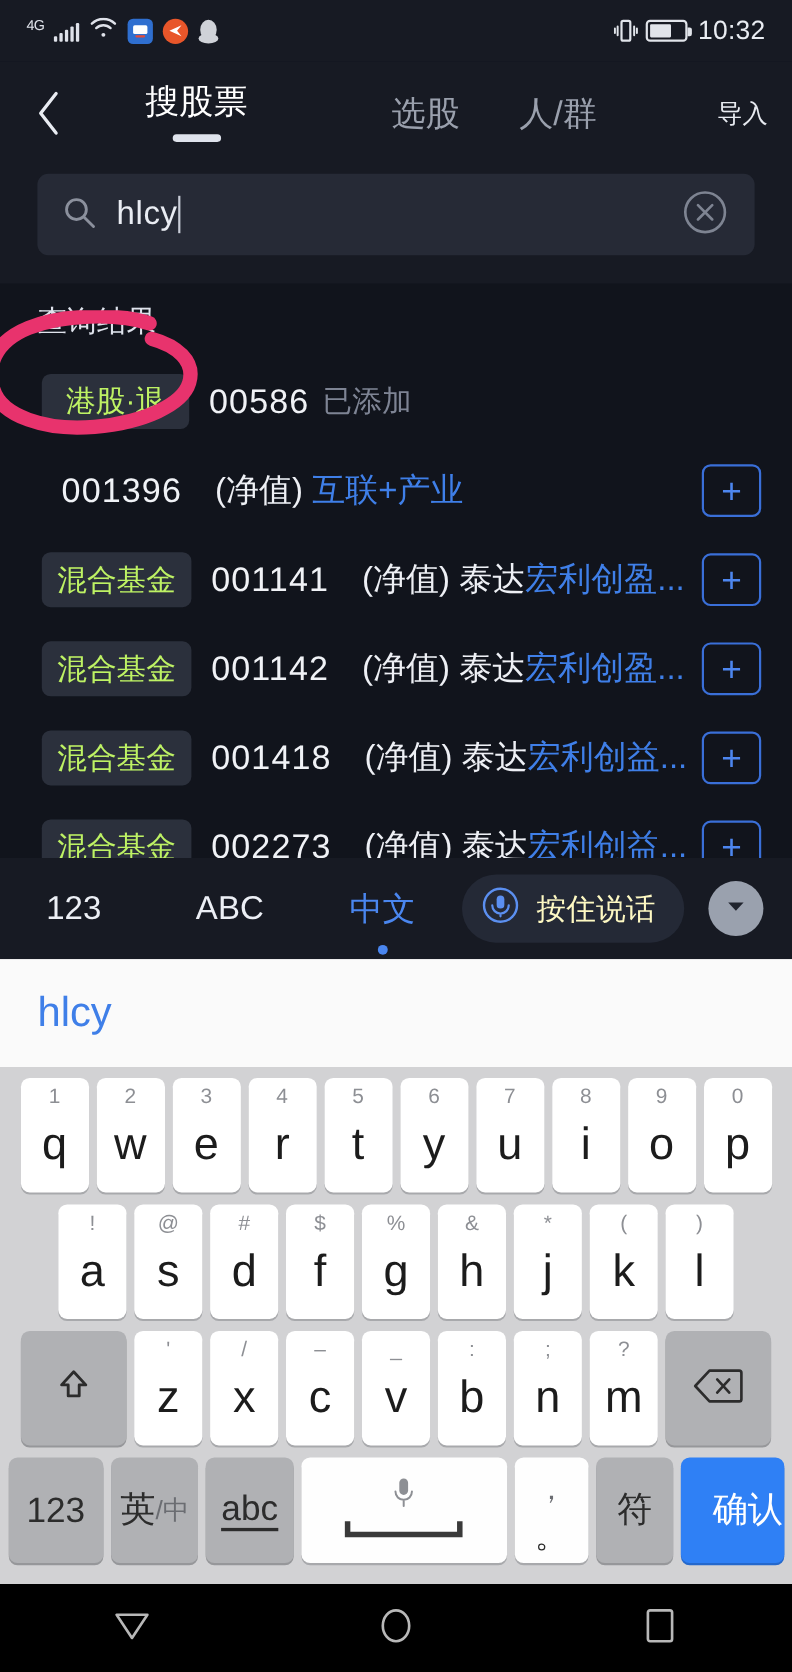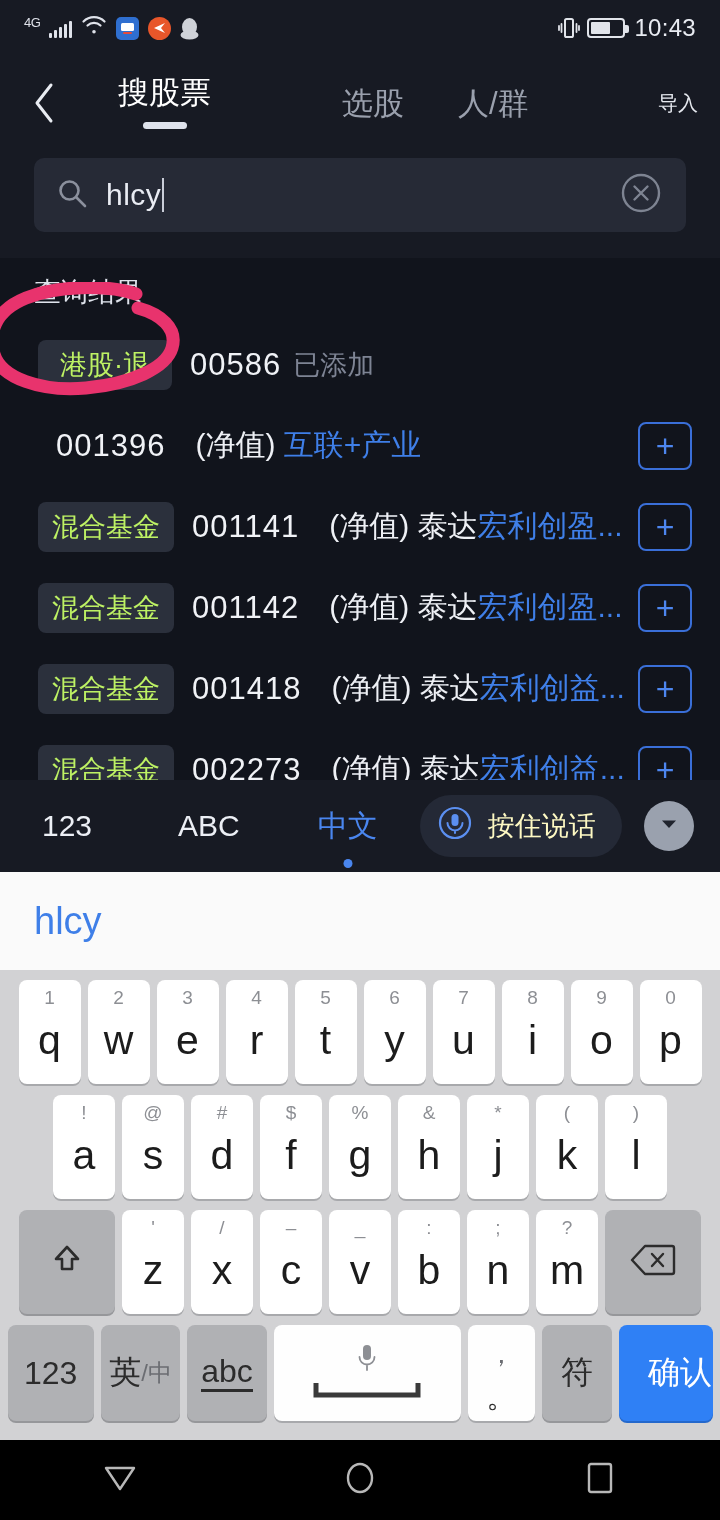--- a/index.html
+++ b/index.html
@@ -47,24 +47,24 @@
   .backbtn svg{ display:block; }
   .tabs{ flex:1; display:flex; align-items:center; }
   .tab{ position:relative; padding:0 6px; text-align:center; }
   .tab-label{ font-size:31px; color:#9aa0ad; display:block; line-height:1; }
   .tab.active .tab-label{ color:#fff; }
   .tab .underline{ display:none; }
   .tab.active .underline{
     display:block; width:44px; height:7px; border-radius:4px;
     background:#dfe3ec; margin:14px auto 0;
   }
-  .tab1{ margin-left:40px; }
+  .tab1{ margin-left:54px; }
   .tab2{ margin-left:119px;text-align:right; }
   .tab3{ margin-left:42px; }
-  .nav-right{ font-size:20px; color:#e7eaf0; margin-left:auto; padding-left:20px; }
+  .nav-right{ font-size:23px; color:#e7eaf0; margin-left:auto; padding-left:20px; }
 
   
   .searchwrap{ background:#171a23; padding:8px 34px 26px; }
   .searchbox{
     height:74px; background:#262a36; border-radius:10px;
     display:flex; align-items:center; padding:0 22px;
   }
   .mag{ flex:0 0 auto; margin-right:18px; }
   .q-val{ font-size:30px; color:#e9ecf3; letter-spacing:.5px; }
   .caret{ display:inline-block; width:2px; height:34px; background:#c9cdd8;
@@ -208,21 +208,21 @@
   <div class="sb-right">
     <span class="vib">
       <svg width="22" height="24" viewBox="0 0 22 24">
           <rect x="7" y="3" width="8" height="18" rx="1.6" stroke="#e1e4ea" stroke-width="2" fill="none"></rect>
           <path d="M3.5 8v8M1 10v4M18.5 8v8M21 10v4" stroke="#e1e4ea" stroke-width="1.8" stroke-linecap="round"></path>
         </svg>
     </span>
     <span class="batt">
         <i></i>
       </span>
-    <span class="sb-time">10:43</span>
+    <span class="sb-time">10:32</span>
   </div>
 </div>
 
 <div class="topnav">
   <div class="backbtn">
     <span>
       <svg width="26" height="44" viewBox="0 0 26 44">
           <path d="M20 4L6 22l14 18" stroke="#e9ecf2" stroke-width="3" fill="none" stroke-linecap="round" stroke-linejoin="round"></path>
         </svg>
     </span>

